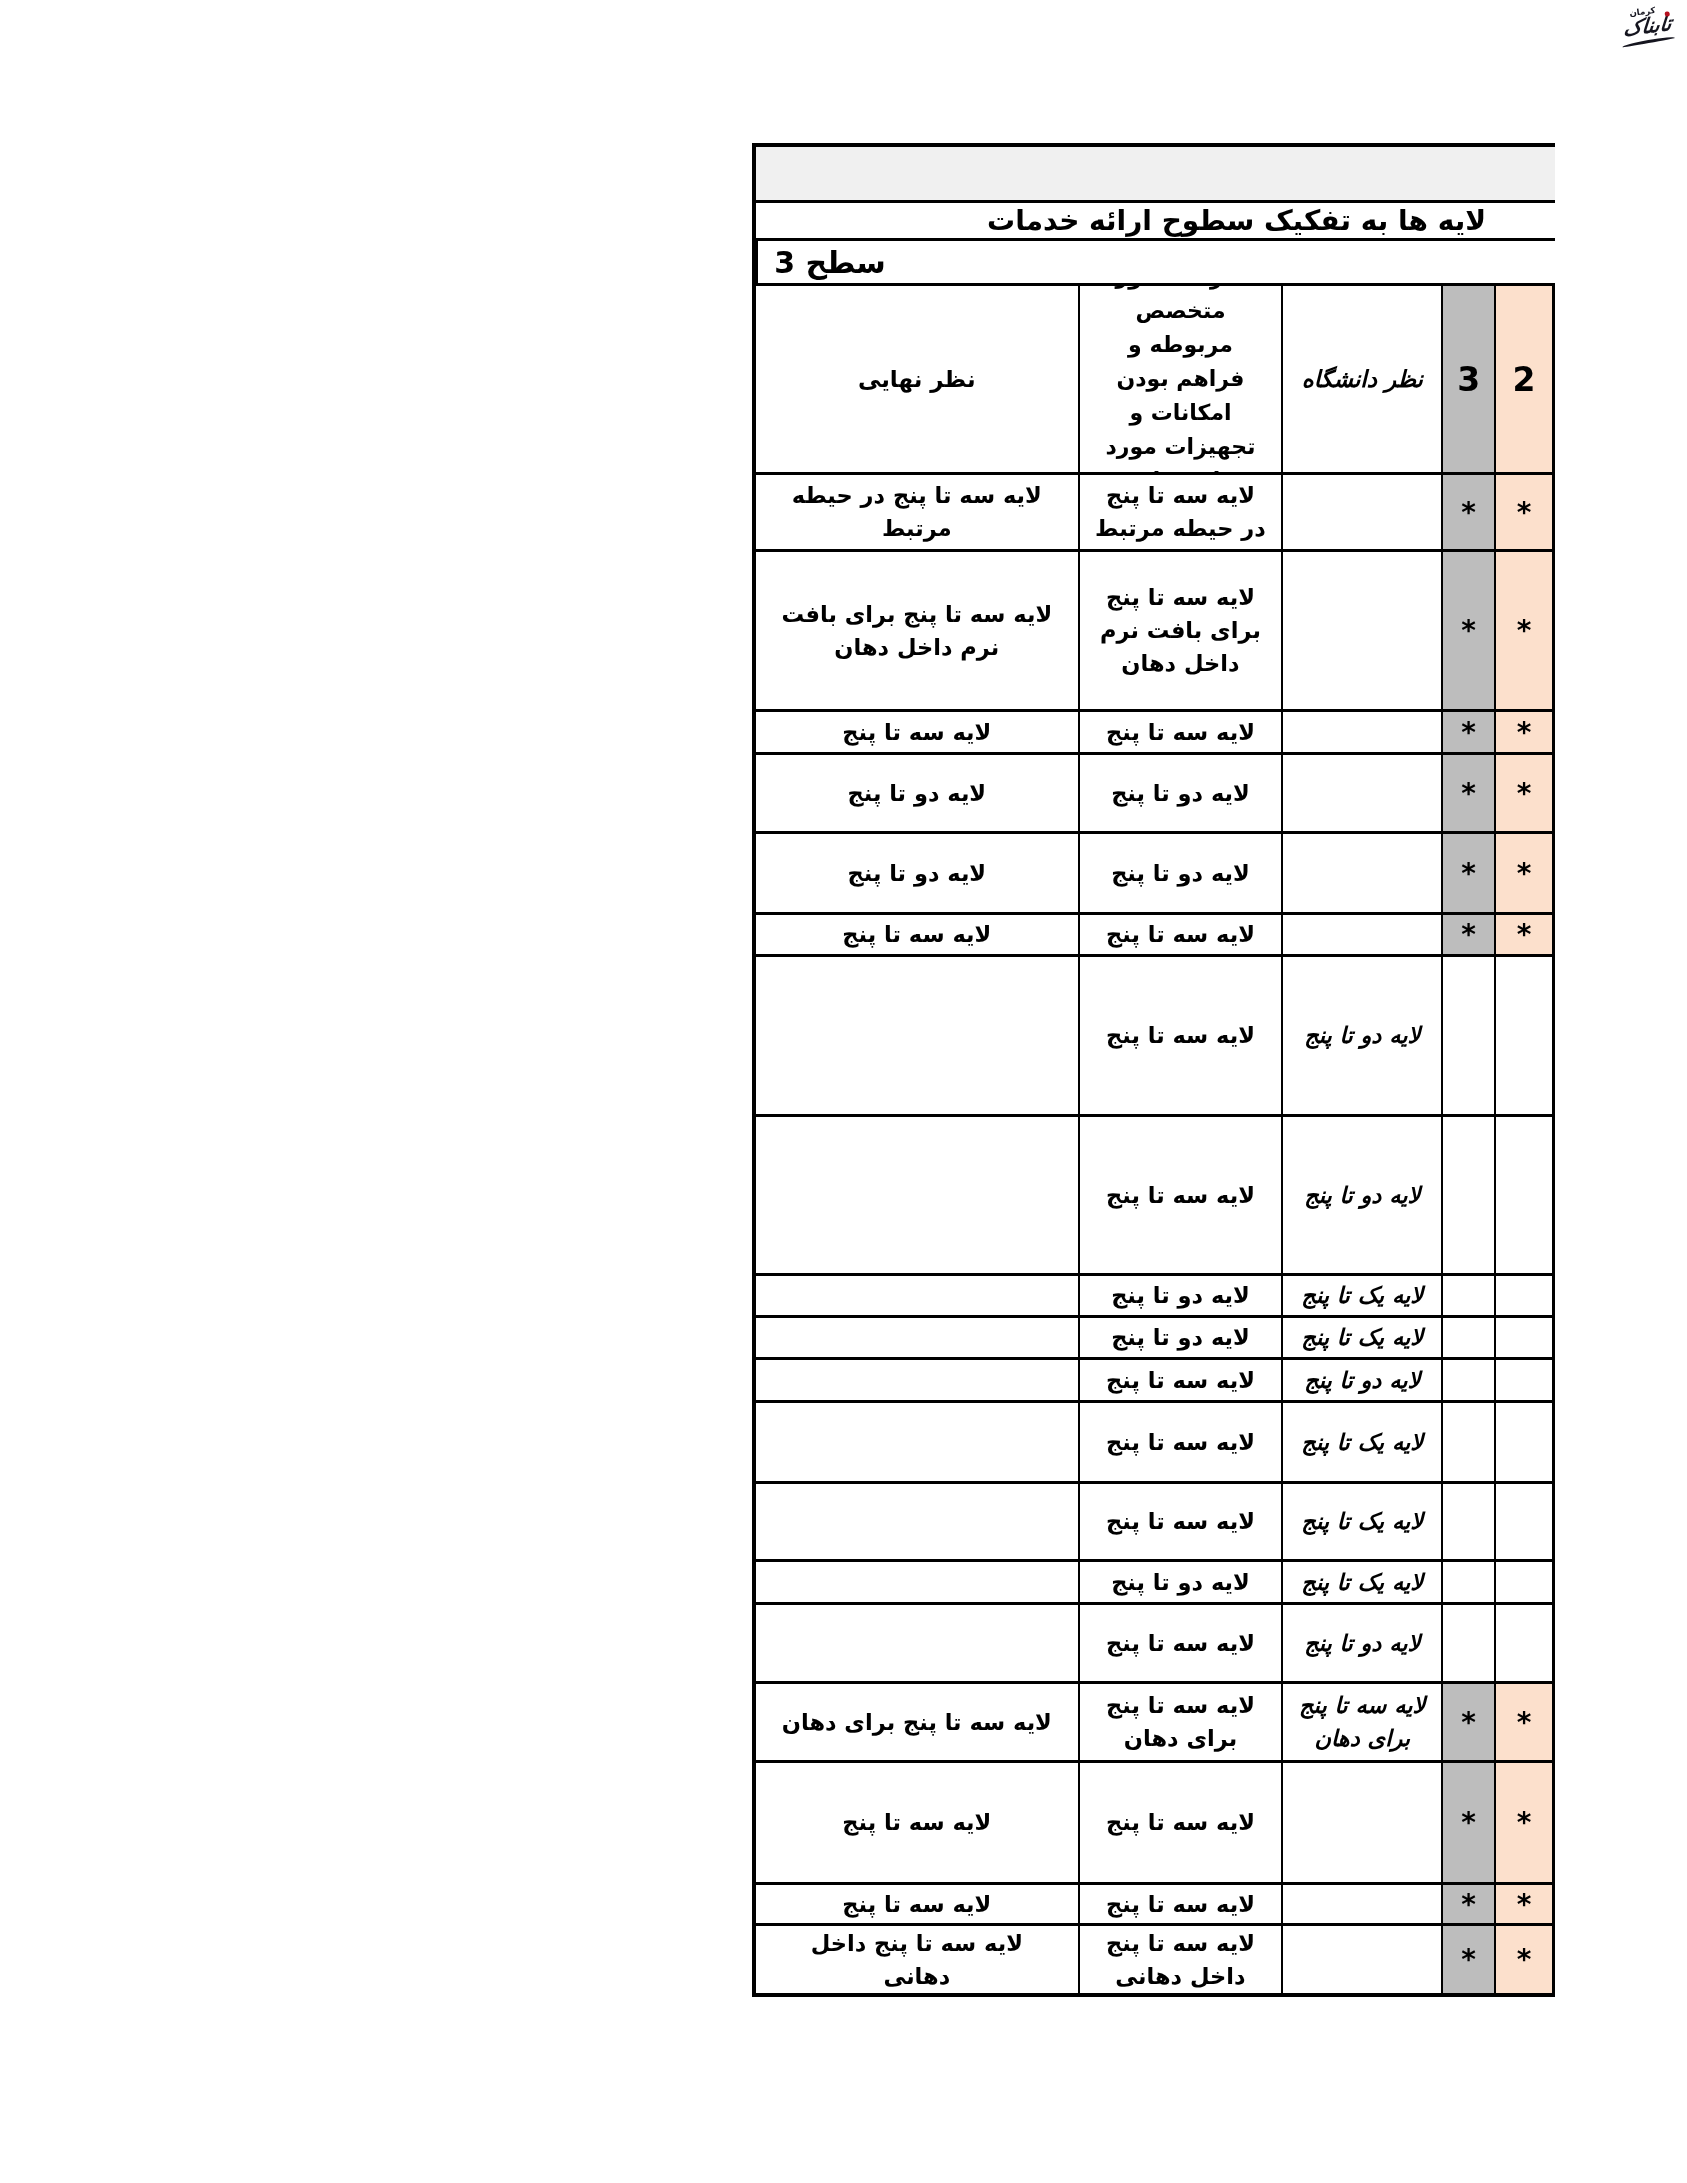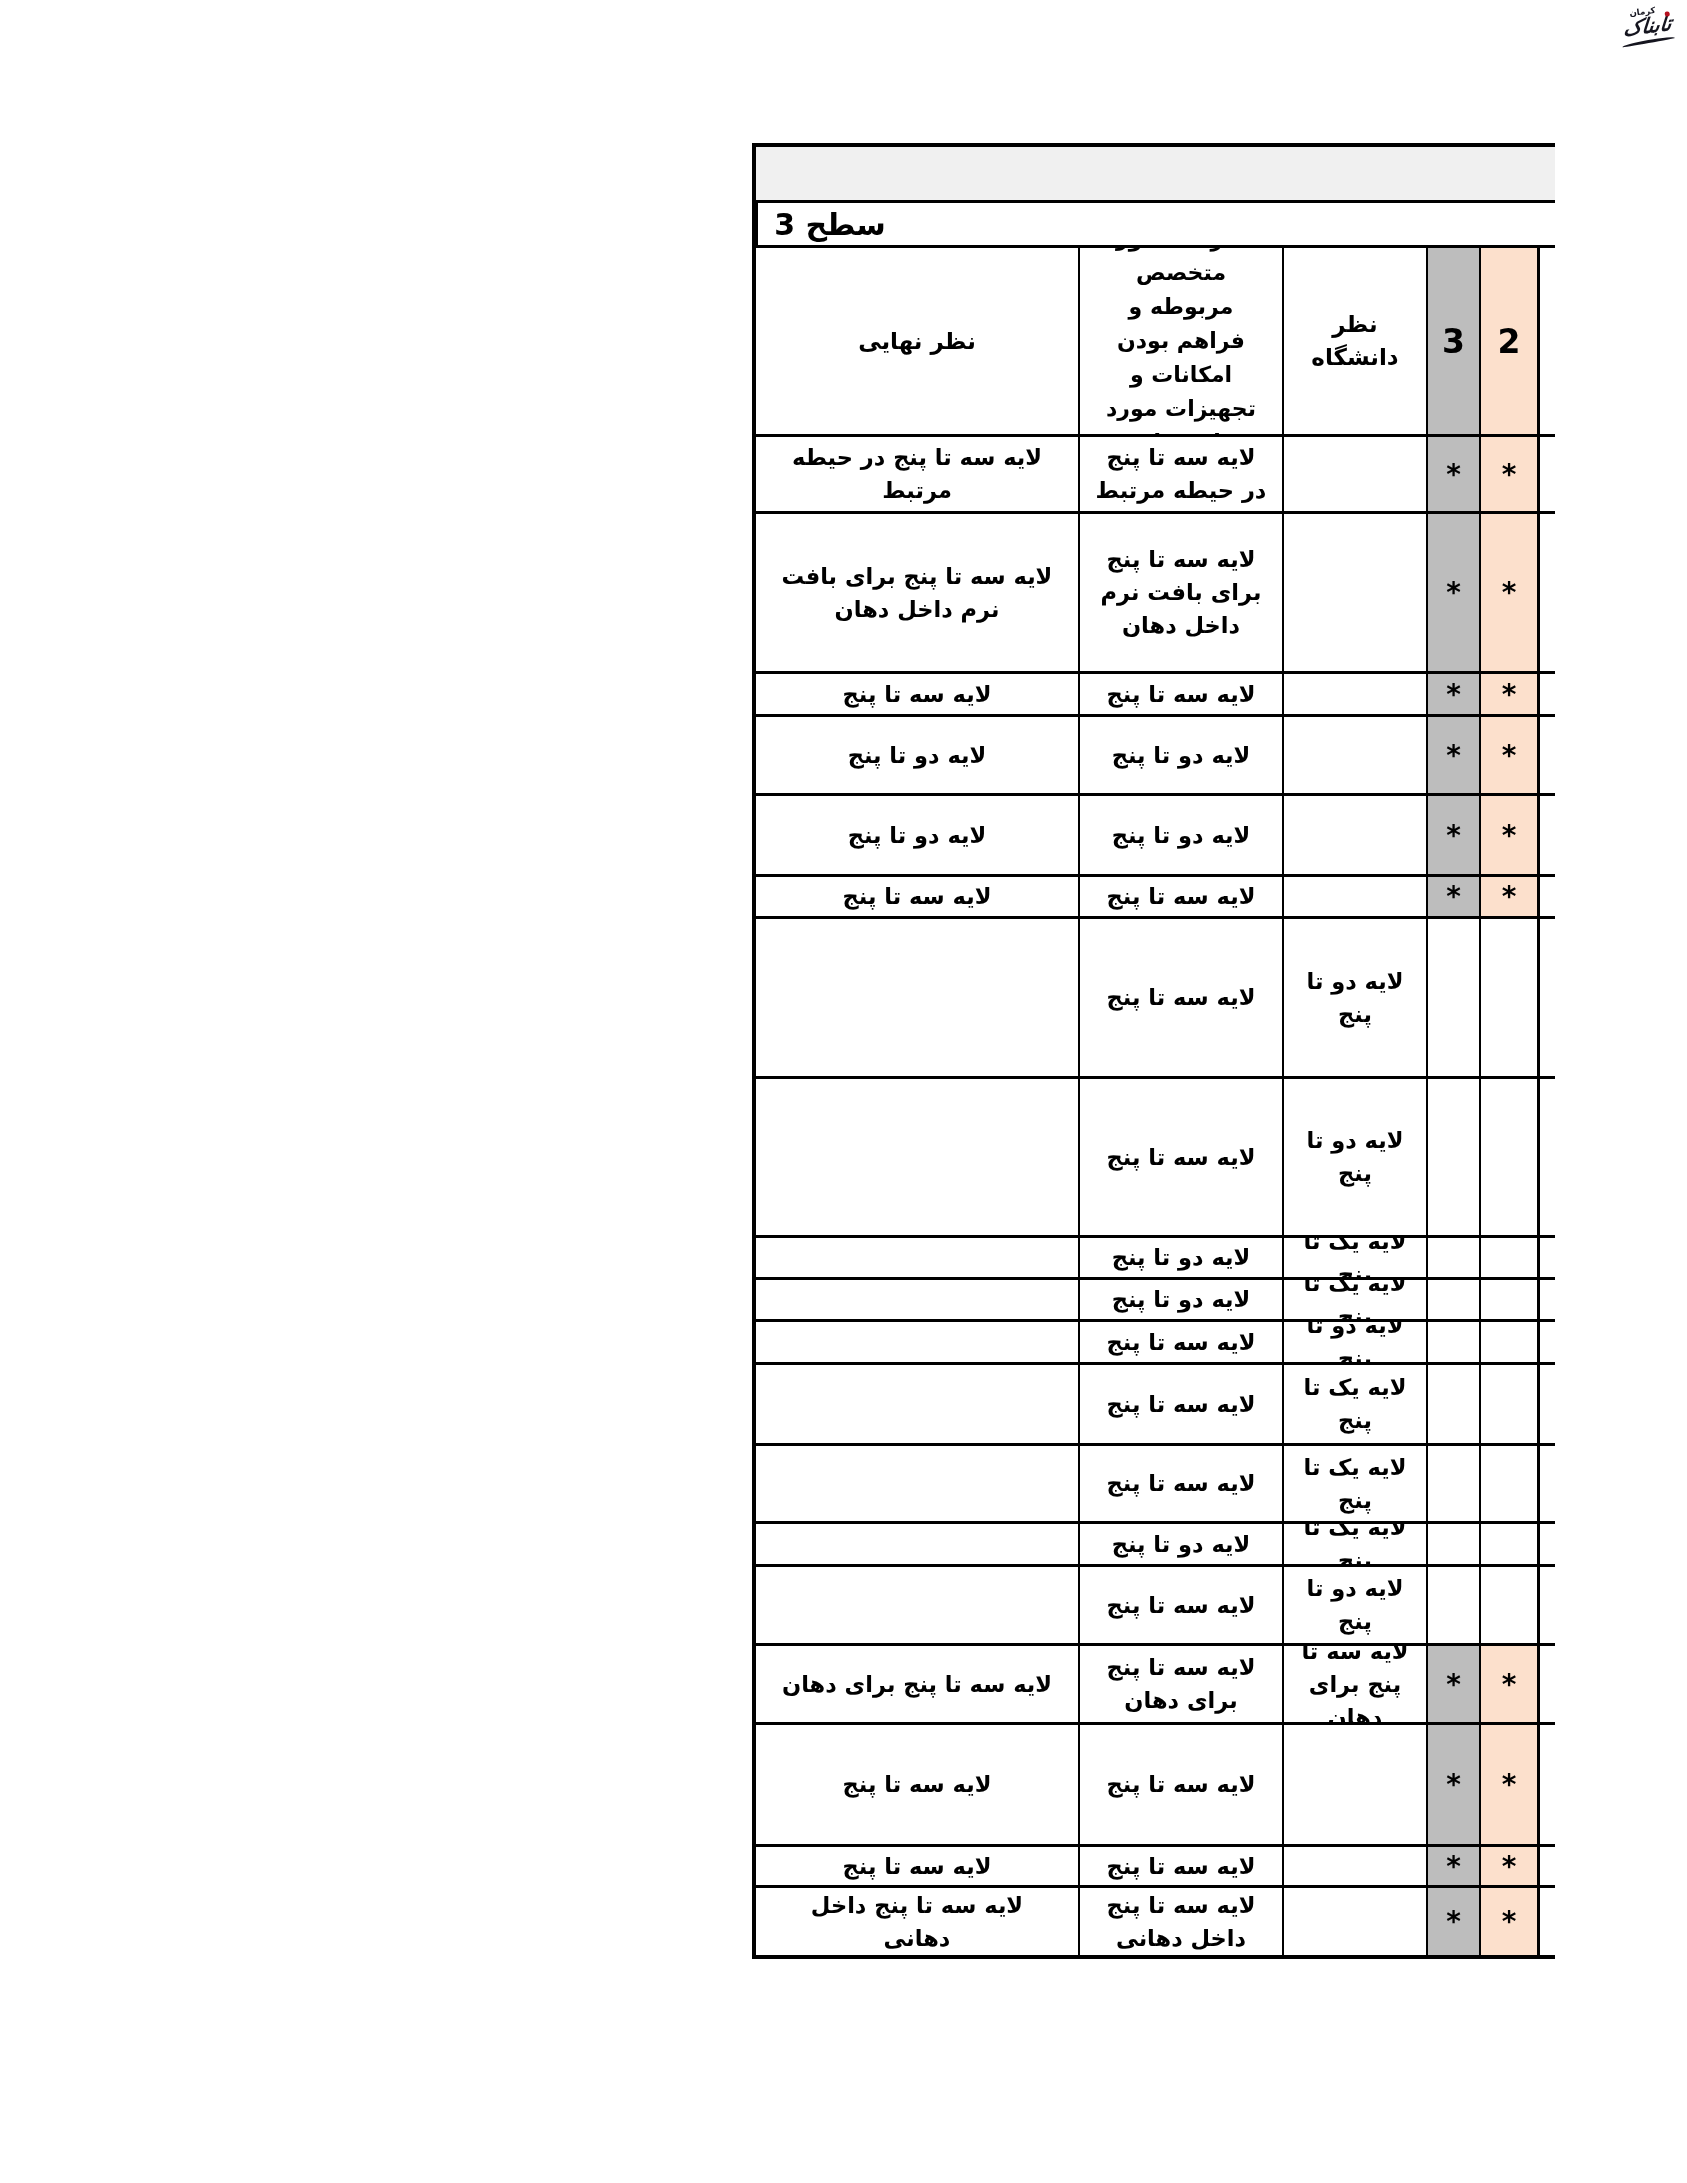--- a/index.html
+++ b/index.html
@@ -33,21 +33,21 @@
     overflow:hidden;background:#fff;direction:ltr;box-sizing:content-box;
   }
   .trow{display:flex;box-sizing:border-box;border-bottom:3.3px solid var(--border);align-items:stretch;}
   .trow:last-child{border-bottom:none;}
   .cell{
     box-sizing:border-box;display:flex;align-items:center;justify-content:center;
     text-align:center;direction:rtl;overflow:hidden;
   }
   .c1{width:322px;font-size:22.5px;line-height:33px;padding:0 18.5px;}
   .c2{width:204px;border-left:2px solid var(--border);font-size:22.5px;line-height:33px;padding:0 13.2px;}
-  .c3{width:144px;border-left:2px solid var(--border);font-size:22.5px;line-height:33px;padding:16px 8px;}
+  .c3{width:160px;border-left:2px solid var(--border);font-size:22.5px;line-height:33px;padding:16px 8px;font-style:italic;}
   .c4{width:53px;border-left:2px solid var(--border);font-size:28px;}
   .c5{width:61px;border-left:2px solid var(--border);border-right:3.3px solid var(--border);font-size:28px;}
   .row-filled .c4{background:var(--level3-fill);}
   .row-filled .c5{background:var(--level2-fill);}
 
   .r-band{height:56px;}
   .band-cell{width:799px;background:var(--band-fill);}
   .r-title{height:38px;}
   .title-cell{width:799px;font-size:28px;overflow:visible;}
   .title-cell .shift-title{white-space:nowrap;transform:translateX(81px);}
@@ -72,20 +72,25 @@
     <span class="wm-dot"></span>
     <span class="wm-underline"></span>
   </div>
 
   <div class="table-wrap">
 
     <div class="trow r-band">
       <div class="cell band-cell"></div>
     </div>
 
+    <div class="trow r-title">
+      <div class="cell title-cell">
+        <span class="shift-title">لایه ها به تفکیک سطوح ارائه خدمات</span>
+      </div>
+    </div>
 
     <div class="trow r-sub">
       <div class="cell sub-right">
         <span class="shift-level">سطح 3</span>
       </div>
     </div>
 
     <div class="trow r-head row-filled">
       <div class="cell c1">نظر نهایی</div>
       <div class="cell c2">شرط حضور متخصص مربوطه و فراهم بودن امکانات و تجهیزات مورد نیاز در لایه</div>

